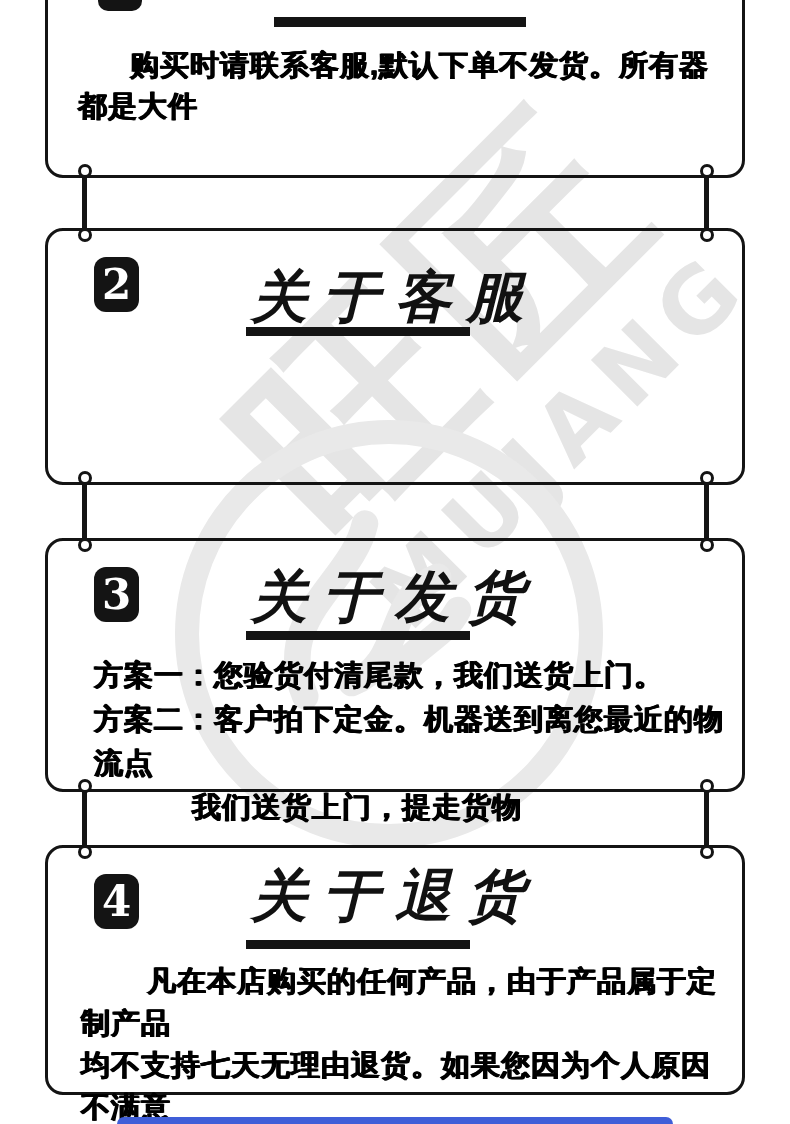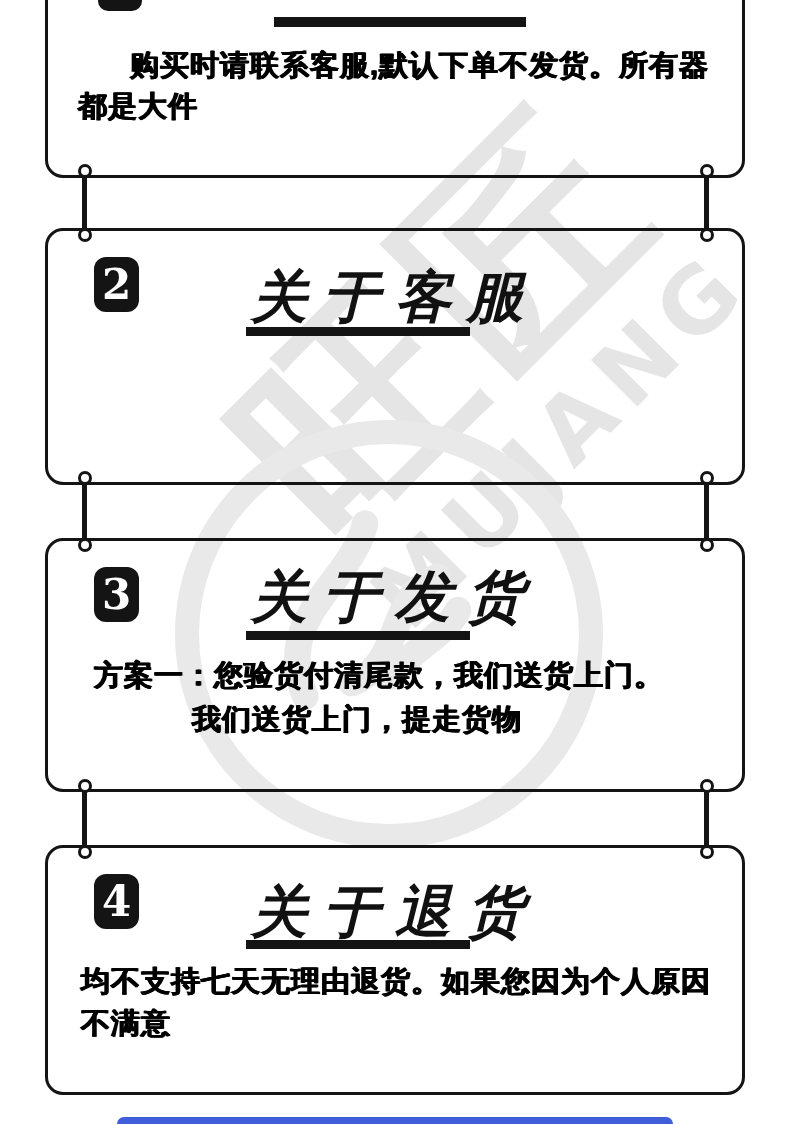--- a/index.html
+++ b/index.html
@@ -109,29 +109,31 @@
     <div class="bodytext">
     </div>
   </div>
 
   <div class="card card-3">
     <div class="badge" style="top:26px;">3</div>
     <div class="title" style="top:22px;">关于发货</div>
     <div class="underline" style="top:90px;"></div>
     <div class="bodytext">
       <div class="ln-0">方案一：您验货付清尾款，我们送货上门。</div>
+      <div class="ln-1">方案二：客户拍下定金。机器送到离您最近的物流点</div>
       <div class="ln-2">我们送货上门，提走货物</div>
     </div>
   </div>
 
   <div class="card card-4">
     <div class="badge" style="top:26px;">4</div>
-    <div class="title" style="top:30px;">关于退货</div>
+    <div class="title" style="top:14px;">关于退货</div>
     <div class="underline" style="top:92px;"></div>
     <div class="bodytext">
+      <div class="ln-0">凡在本店购买的任何产品，由于产品属于定制产品</div>
       <div class="ln-1">均不支持七天无理由退货。如果您因为个人原因不满意</div>
 
     </div>
   </div>
 
   <div class="bottom-bar" style="background: rgb(63, 94, 216);"></div>
 
 </div>
 
 </body></html>

